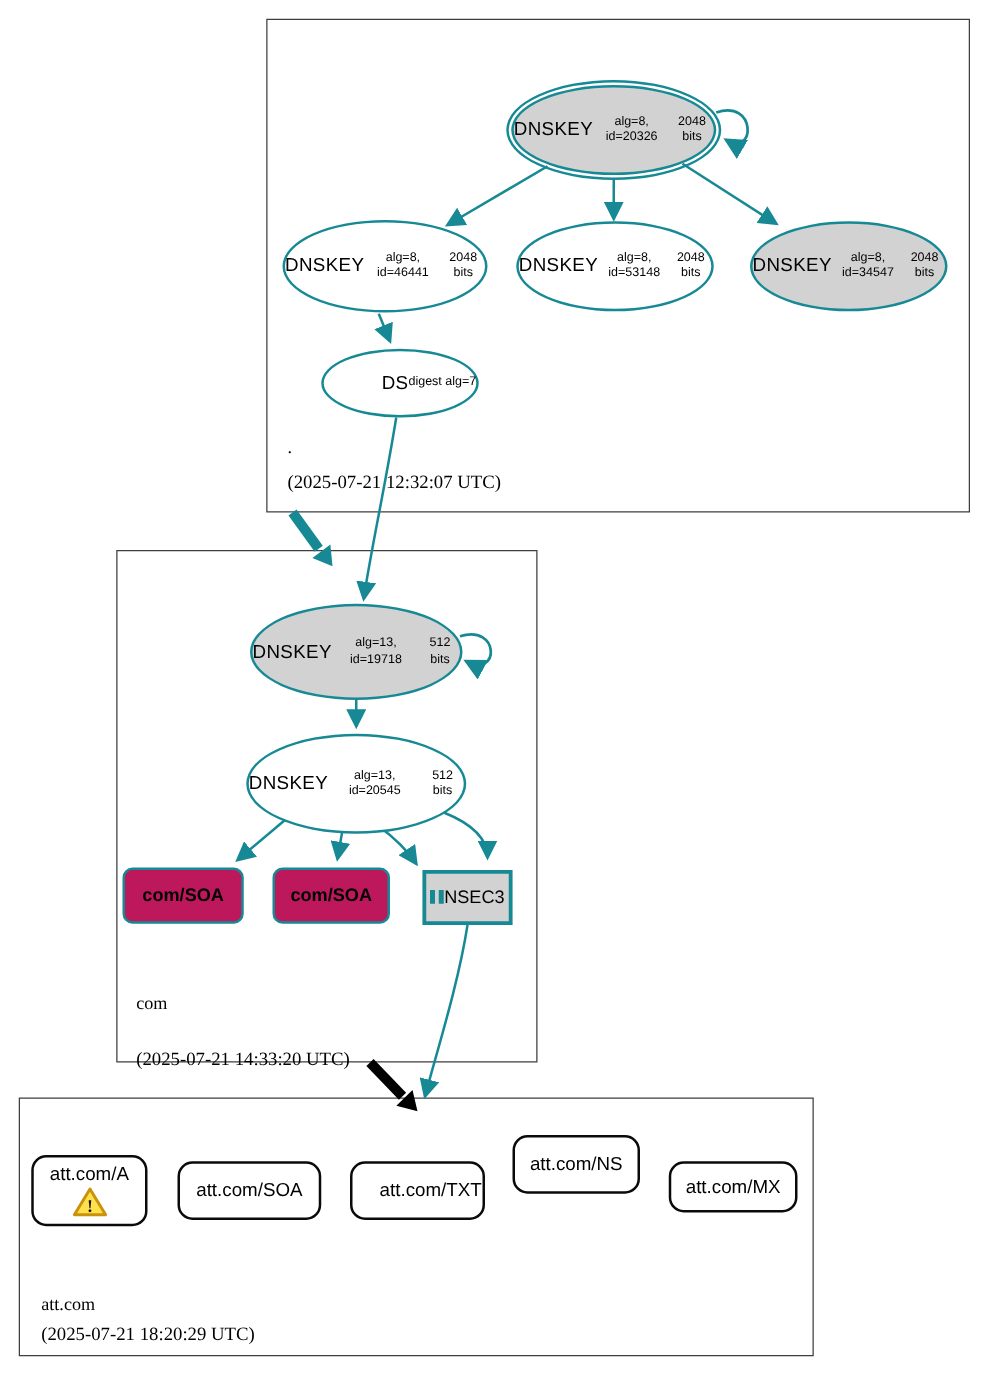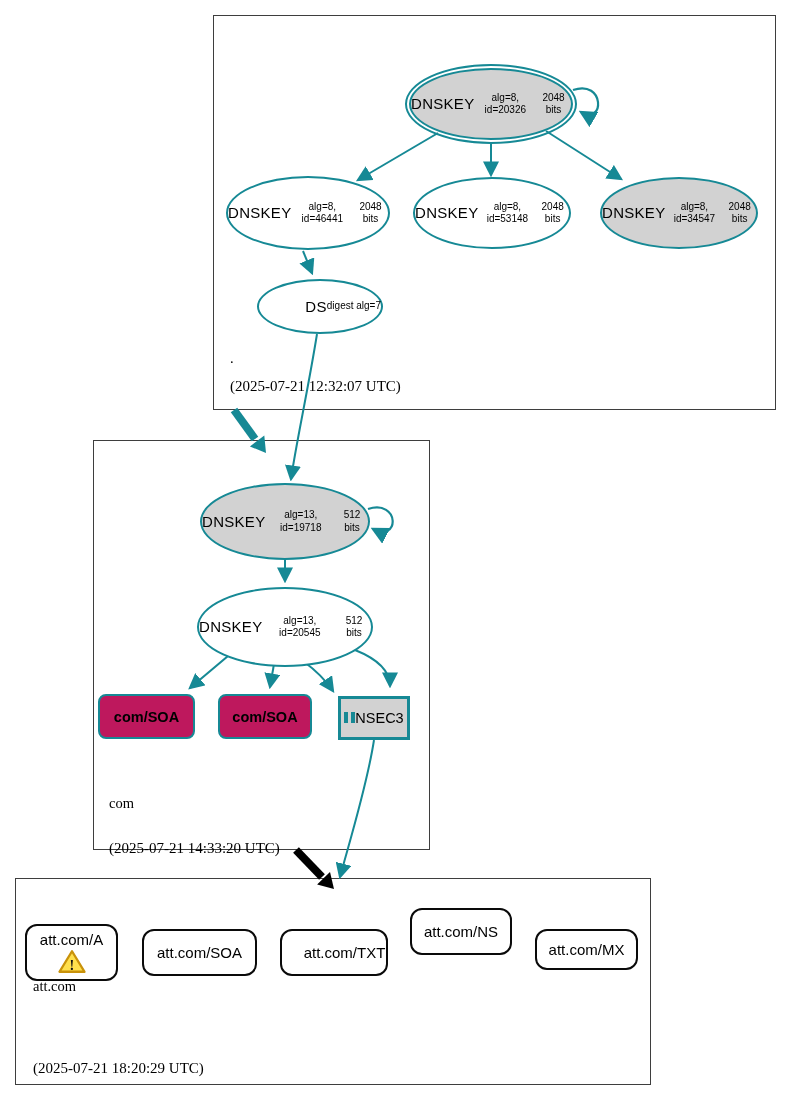--- a/index.html
+++ b/index.html
@@ -173,16 +173,16 @@
   </div>
 
   <div class="node attbox" style="left:410px;top:908px;width:102px;height:47px;text-align:right;">
     <span>att.com/NS</span>
   </div>
 
   <div class="node attbox" style="left:535px;top:929px;width:103px;height:41px;">
     <span>att.com/MX</span>
   </div>
 
-  <div class="zone-label" style="left:33px;top:978px;">att.com</div>
+  <div class="zone-label" style="left:33px;top:1036px;">att.com</div>
   <div class="zone-ts" style="left:33px;top:1060px;">(2025-07-21 18:20:29 UTC)</div>
 
 </div>
 
 </body></html>

